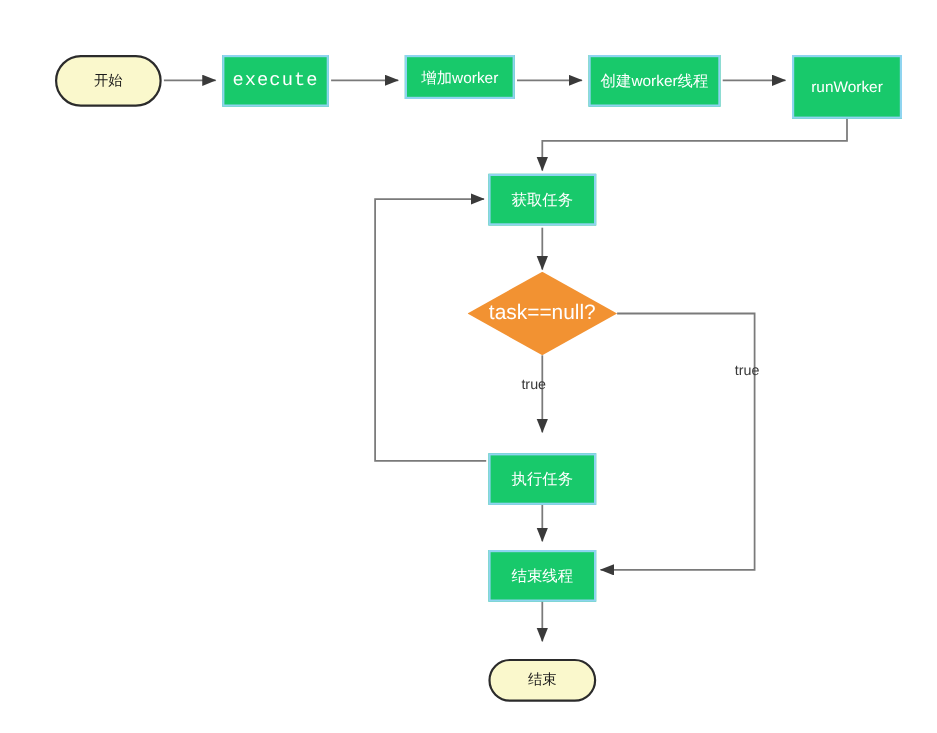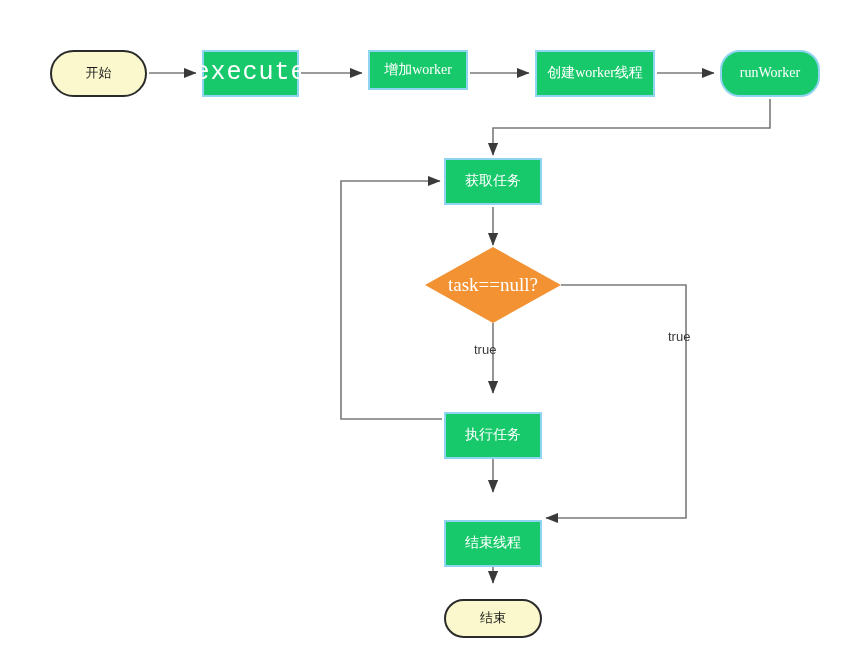--- a/index.html
+++ b/index.html
@@ -27,31 +27,30 @@
     pointer-events: none;
   }
   .node {
     position: absolute;
     box-sizing: border-box;
     display: flex;
     align-items: center;
     justify-content: center;
     text-align: center;
     line-height: 1.15;
-    font-family: Liberation Serif, serif;
   }
   .node-process {
     background: #18C96B;
     border: 2px solid #8FD4F0;
     color: #ffffff;
     font-size: 14px;
   }
   .node-process.mono {
     font-family: "Liberation Mono", "DejaVu Sans Mono", monospace;
-    font-size: 25px;
+    font-size: 17px;
     letter-spacing: 1px;
   }
   .node-terminator {
     background: #FAF8CC;
     border: 2px solid #2B2B2B;
     border-radius: 24px;
     color: #1a1a1a;
     font-size: 13px;
   }
   .node-decision {
@@ -129,38 +128,38 @@
   </div>
 
   <div class="node node-process" style="left:368px; top:50px; width:100px; height:40px;">
     <span>增加worker</span>
   </div>
 
   <div class="node node-process" style="left:535px; top:50px; width:120px; height:47px;">
     <span>创建worker线程</span>
   </div>
 
-  <div class="node node-process" style="left:720px; top:50px; width:100px; height:47px;border-radius:20px;">
+  <div class="node node-process" style="left:720px; top:50px; width:100px; height:58px;">
     <span>runWorker</span>
   </div>
 
   <div class="node node-process" style="left:444px; top:158px; width:98px; height:47px;">
     <span>获取任务</span>
   </div>
 
   <div class="node node-decision" style="left:425px; top:247px;">
     <span class="diamond-shape"></span>
     <span class="diamond-label">task==null?</span>
   </div>
 
   <div class="node node-process" style="left:444px; top:412px; width:98px; height:47px;">
     <span>执行任务</span>
   </div>
 
-  <div class="node node-process" style="left:444px; top:520px; width:98px; height:47px;">
+  <div class="node node-process" style="left:444px; top:500px; width:98px; height:47px;">
     <span>结束线程</span>
   </div>
 
   <div class="node node-terminator" style="left:444px; top:599px; width:98px; height:39px;text-align:right;">
     <span>结束</span>
   </div>
 
   <span class="edge-label" style="left:474px; top:342px;">true</span>
   <span class="edge-label" style="left:668px; top:329px;">true</span>
 

